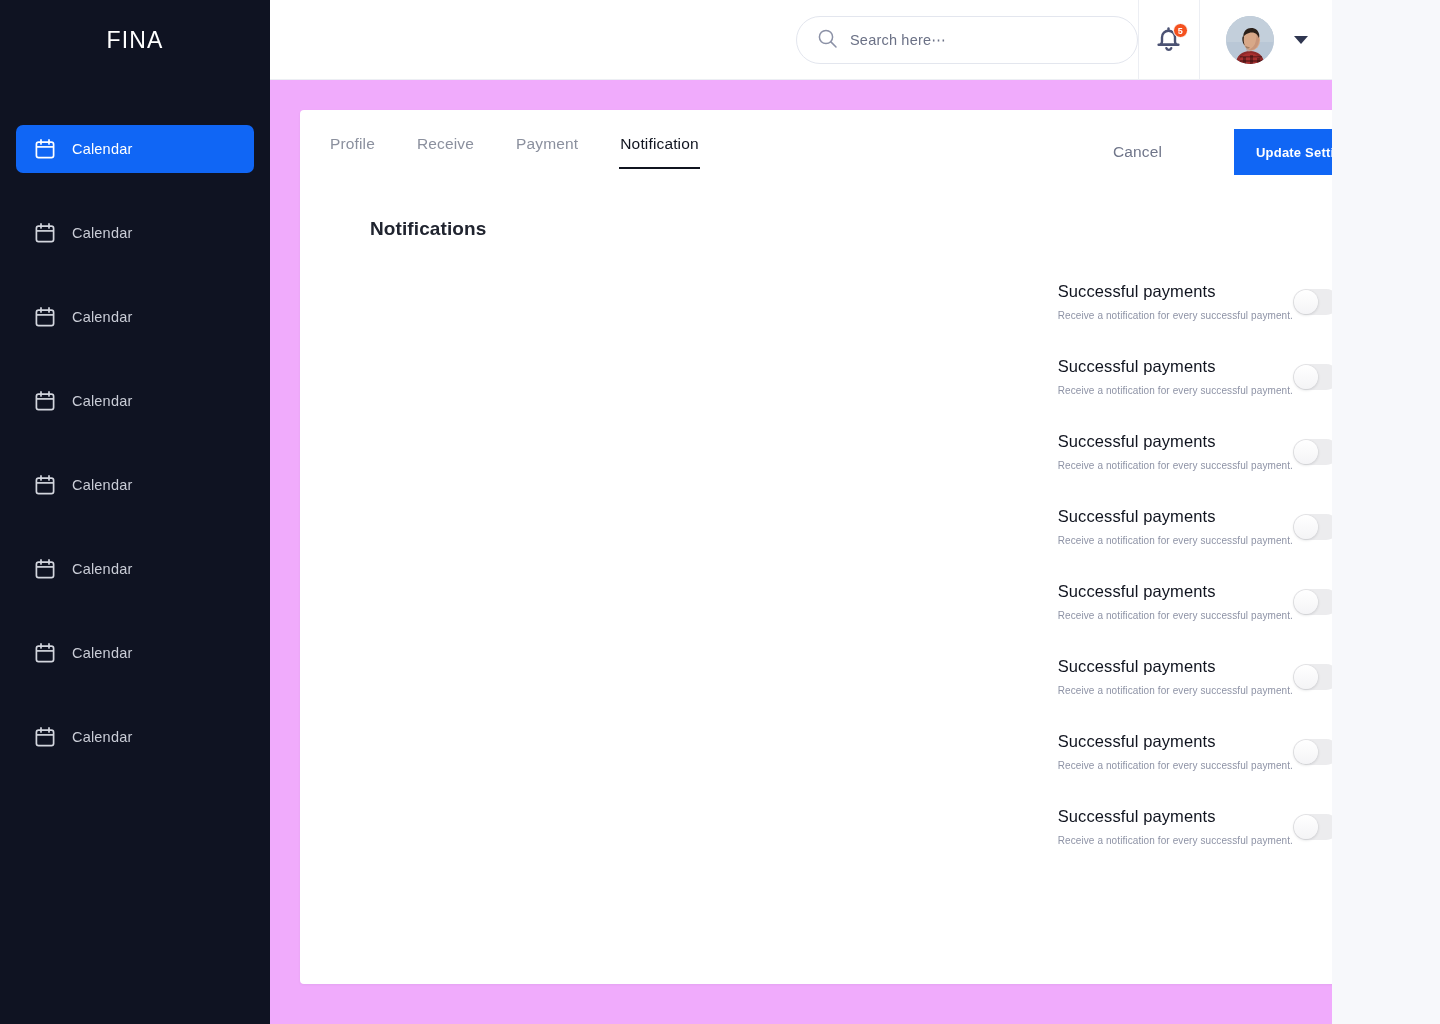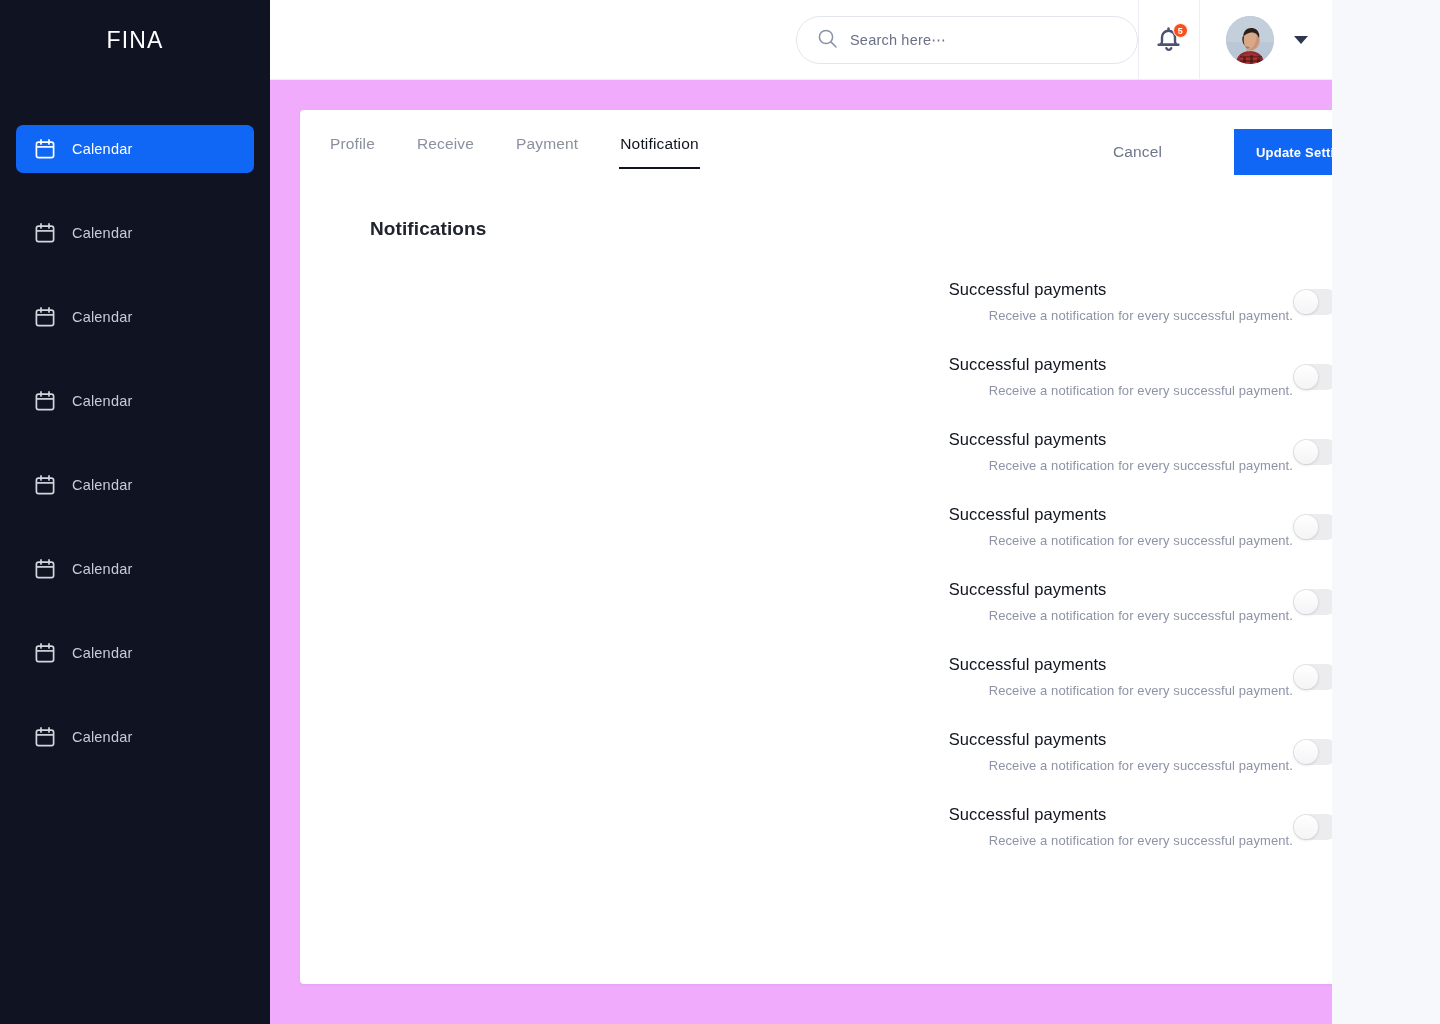--- a/index.html
+++ b/index.html
@@ -289,24 +289,23 @@
     justify-content: flex-end;
   }
   .row-text { max-width: 860px; }
   .row-title {
     font-size: 16.5px;
     color: #10141f;
     letter-spacing: 0.1px;
     margin-bottom: 9px;
   }
   .row-desc {
-    font-size: 13px;
+    font-size: 10px;
     color: #8e93a6;
     letter-spacing: 0.1px;
-    margin-left: 40px;
   }
 
   .toggle {
     width: 46px;
     height: 26px;
     border-radius: 13px;
     background: #ececee;
     position: relative;
     flex: 0 0 46px;
     cursor: pointer;

